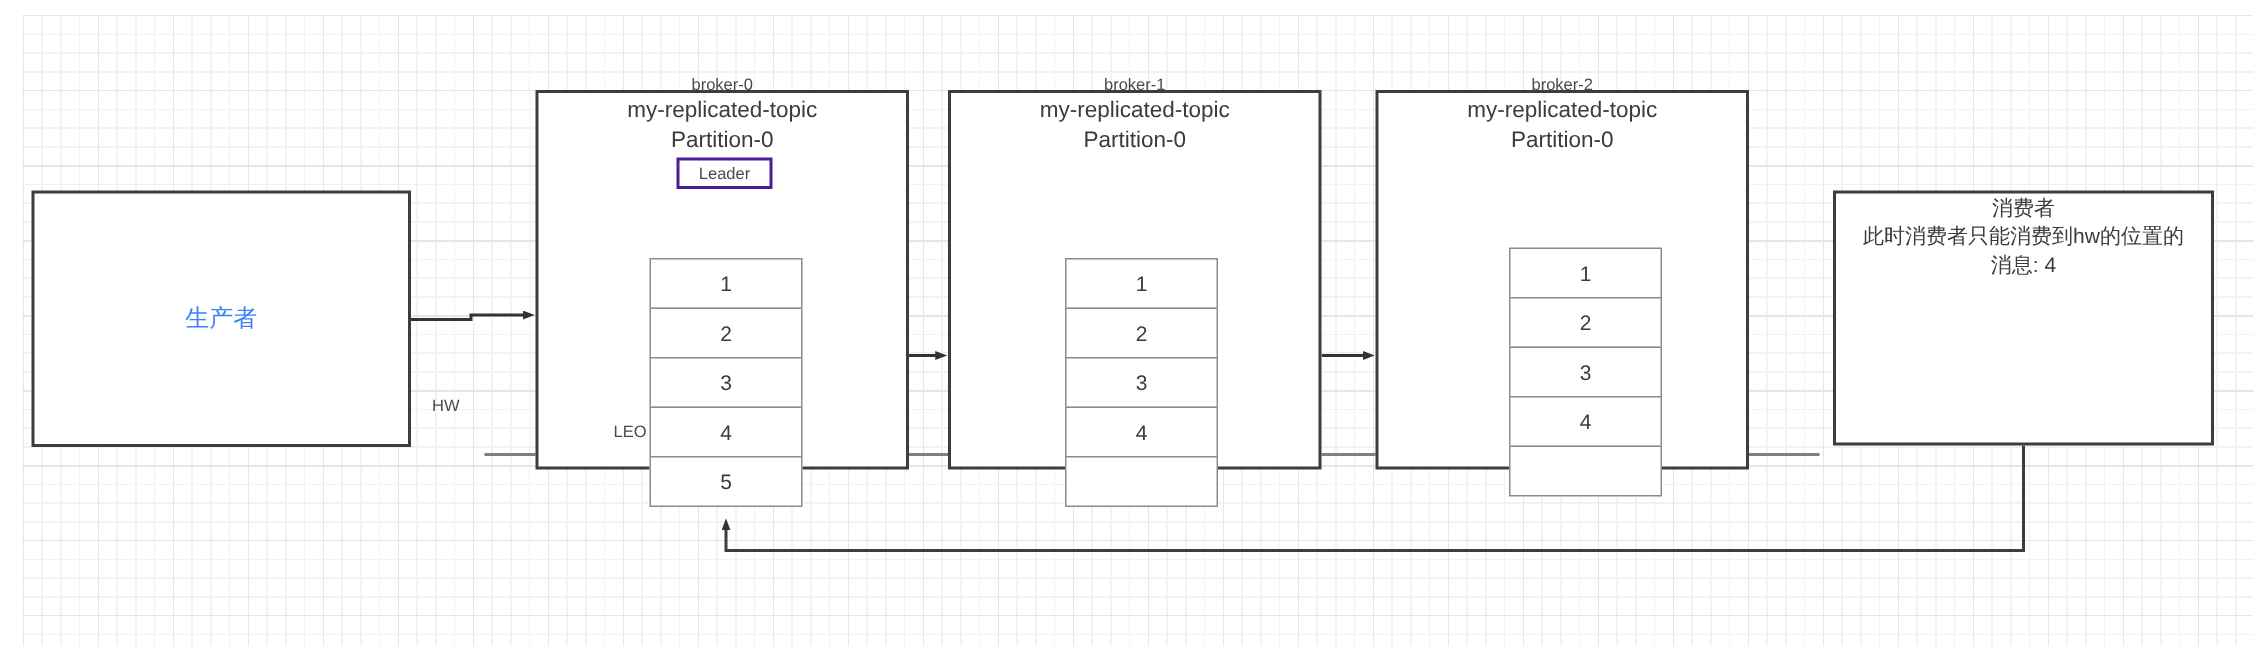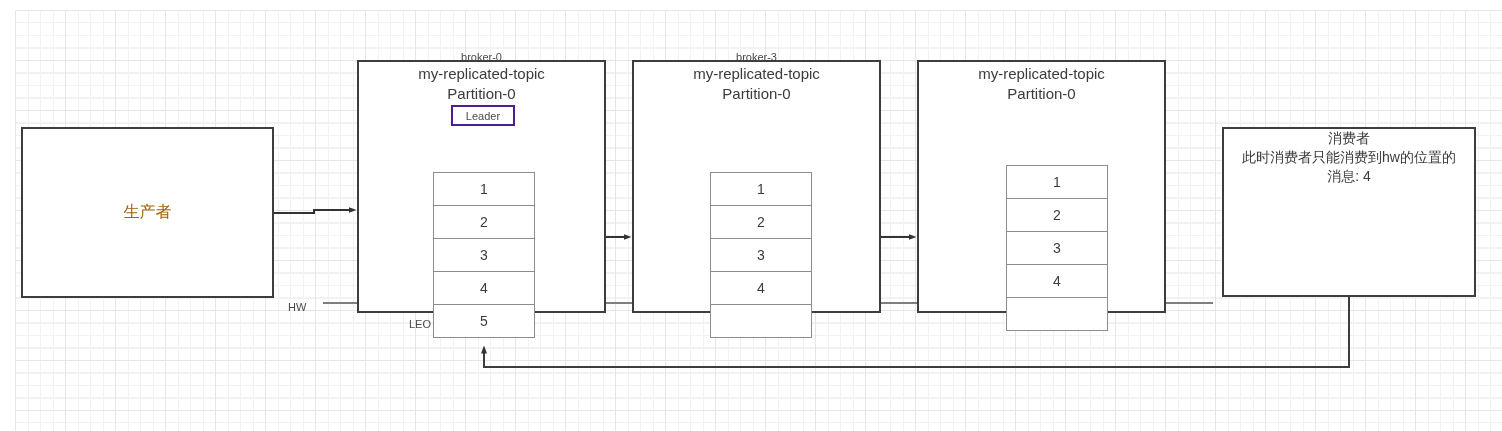--- a/index.html
+++ b/index.html
@@ -10,41 +10,41 @@
   .grid-bg{
     position:absolute;left:15px;top:10px;right:0;bottom:0;
     background-image:
       repeating-linear-gradient(to right,#e6e6e6 0 1px,transparent 1px 50px),
       repeating-linear-gradient(to bottom,#e6e6e6 0 1px,transparent 1px 50px),
       repeating-linear-gradient(to right,#f2f2f2 0 1px,transparent 1px 12.5px),
       repeating-linear-gradient(to bottom,#f2f2f2 0 1px,transparent 1px 12.5px);
   }
   .connectors{position:absolute;left:0;top:0;width:1502px;height:431px;}
   .box{position:absolute;border:2px solid #3d3d3d;background:#ffffff;box-sizing:border-box;}
-  .producer{left:21px;top:127px;width:253px;height:171px;display:flex;align-items:center;justify-content:center;font-size:16px;color:#a16207;}
+  .producer{left:21px;top:127px;width:253px;height:171px;display:flex;align-items:center;justify-content:center;font-size:16px;color:#3b82f6;}
   .consumer{left:1222px;top:127px;width:254px;height:170px;display:flex;flex-direction:column;align-items:center;justify-content:flex-start;font-size:14px;line-height:19px;text-align:center;color:#3b3b3b;}
   .broker{top:60px;width:249px;height:253px;}
   .broker.b0{left:357px;}
   .broker.b1{left:632px;}
   .broker.b2{left:917px;}
   .broker-label{position:absolute;top:23px;width:249px;text-align:center;font-size:11px;color:#4a4a4a;margin-top:28px;}
   .broker-label.b0{left:357px;}
   .broker-label.b1{left:632px;}
   .broker-label.b2{left:917px;}
   .broker-title{position:absolute;left:0;top:2px;width:100%;text-align:center;font-size:15px;line-height:20px;color:#3b3b3b;}
   .leader-badge{position:absolute;left:92px;top:43px;width:64px;height:21px;border:2px solid #4c1d95;box-sizing:border-box;
     display:flex;align-items:center;justify-content:center;font-size:11px;color:#4a4a4a;background:#ffffff;}
   .stack{position:absolute;width:102px;box-sizing:border-box;}
   .b0 .stack{left:74px;top:110px;}
   .b1 .stack{left:76px;top:110px;}
   .b2 .stack{left:87px;top:103px;}
   .cell{width:102px;height:34px;border:1px solid #8c8c8c;margin-top:-1px;box-sizing:border-box;
     display:flex;align-items:center;justify-content:center;font-size:14px;color:#3b3b3b;background:#ffffff;}
   .cell:first-child{margin-top:0;}
-  .float-label{position:absolute;font-size:11px;color:#4a4a4a;margin-top:36px;}
+  .float-label{position:absolute;font-size:11px;color:#4a4a4a;}
   .hw-label{left:288px;top:265px;}
   .leo-label{left:389px;top:282px;padding-left:20px;}
 </style>
 </head>
 <body>
 
 <div class="canvas">
   <div class="grid-bg"></div>
 
   <svg class="connectors" width="1502" height="431" viewBox="0 0 1502 431">
@@ -58,21 +58,22 @@
     <path d="M881,237 H909" fill="none" stroke="#333333" stroke-width="2" marker-end="url(#ah)"></path>
     <path d="M323,303 H1213" fill="none" stroke="#7f7f7f" stroke-width="2"></path>
     <path d="M1349,296 V367 H484 V353" fill="none" stroke="#3d3d3d" stroke-width="2" marker-end="url(#ah)"></path>
   </svg>
 
   <div class="box producer">
     <span>生产者</span>
   </div>
 
   <div class="broker-label b0">broker-0</div>
-  <div class="broker-label b1">broker-3</div>
+  <div class="broker-label b1">broker-1</div>
+  <div class="broker-label b2">broker-2</div>
 
   <div class="box broker b0">
     <div class="broker-title">
       <div>my-replicated-topic</div>
       <div>Partition-0</div>
     </div>
     <div class="leader-badge">
       <span>Leader</span>
     </div>
     <div class="stack">

